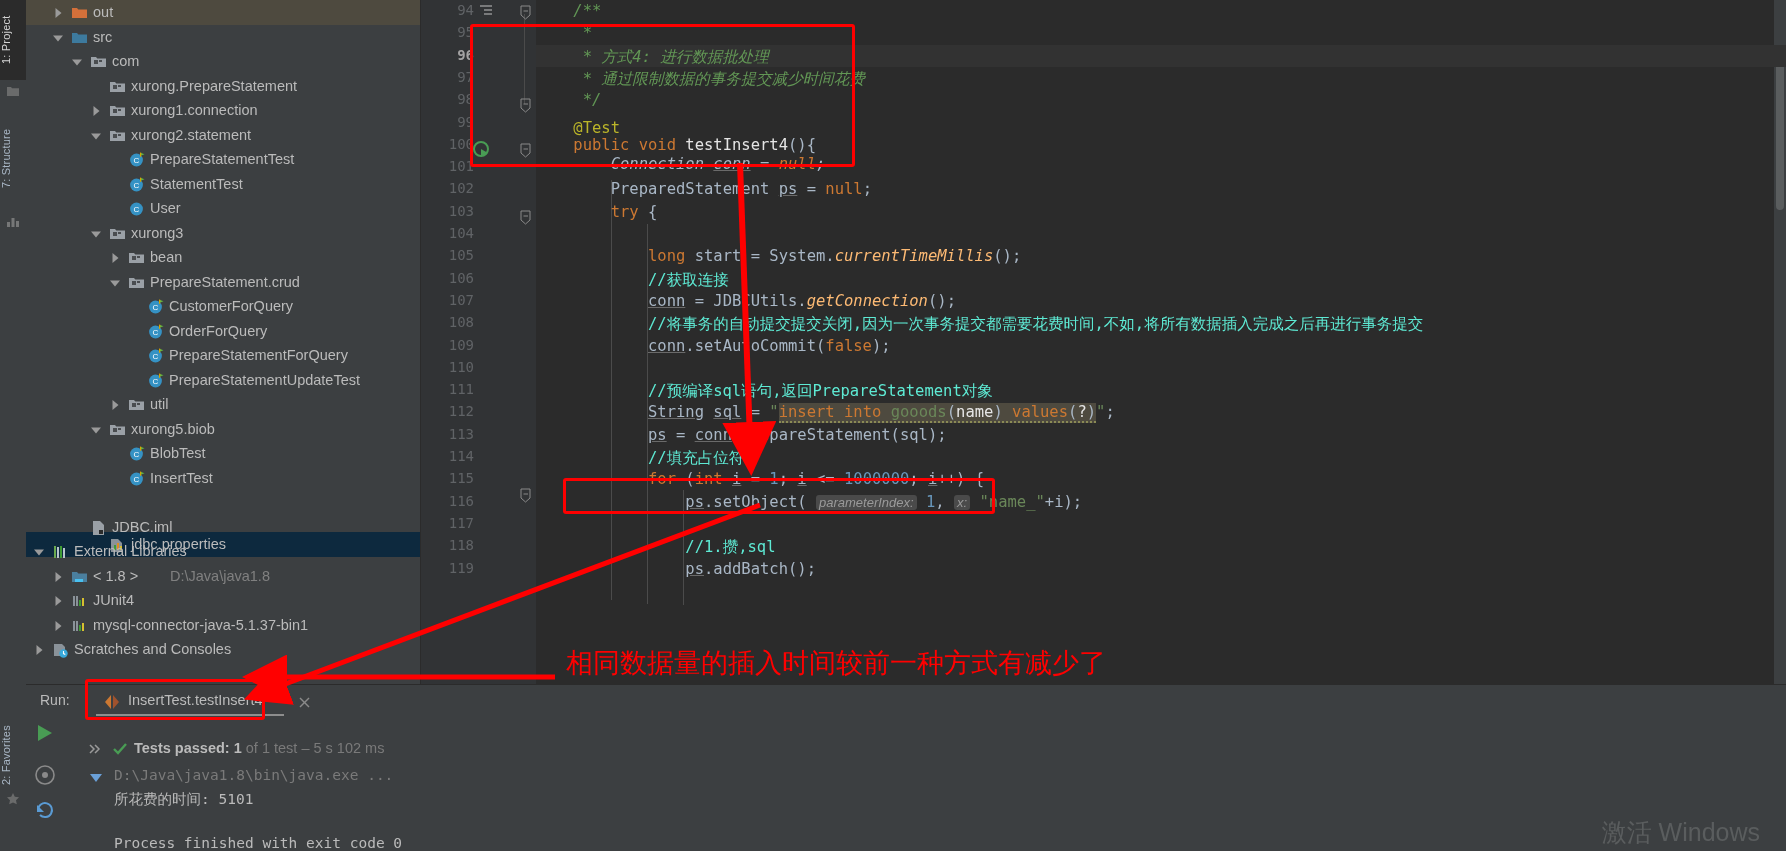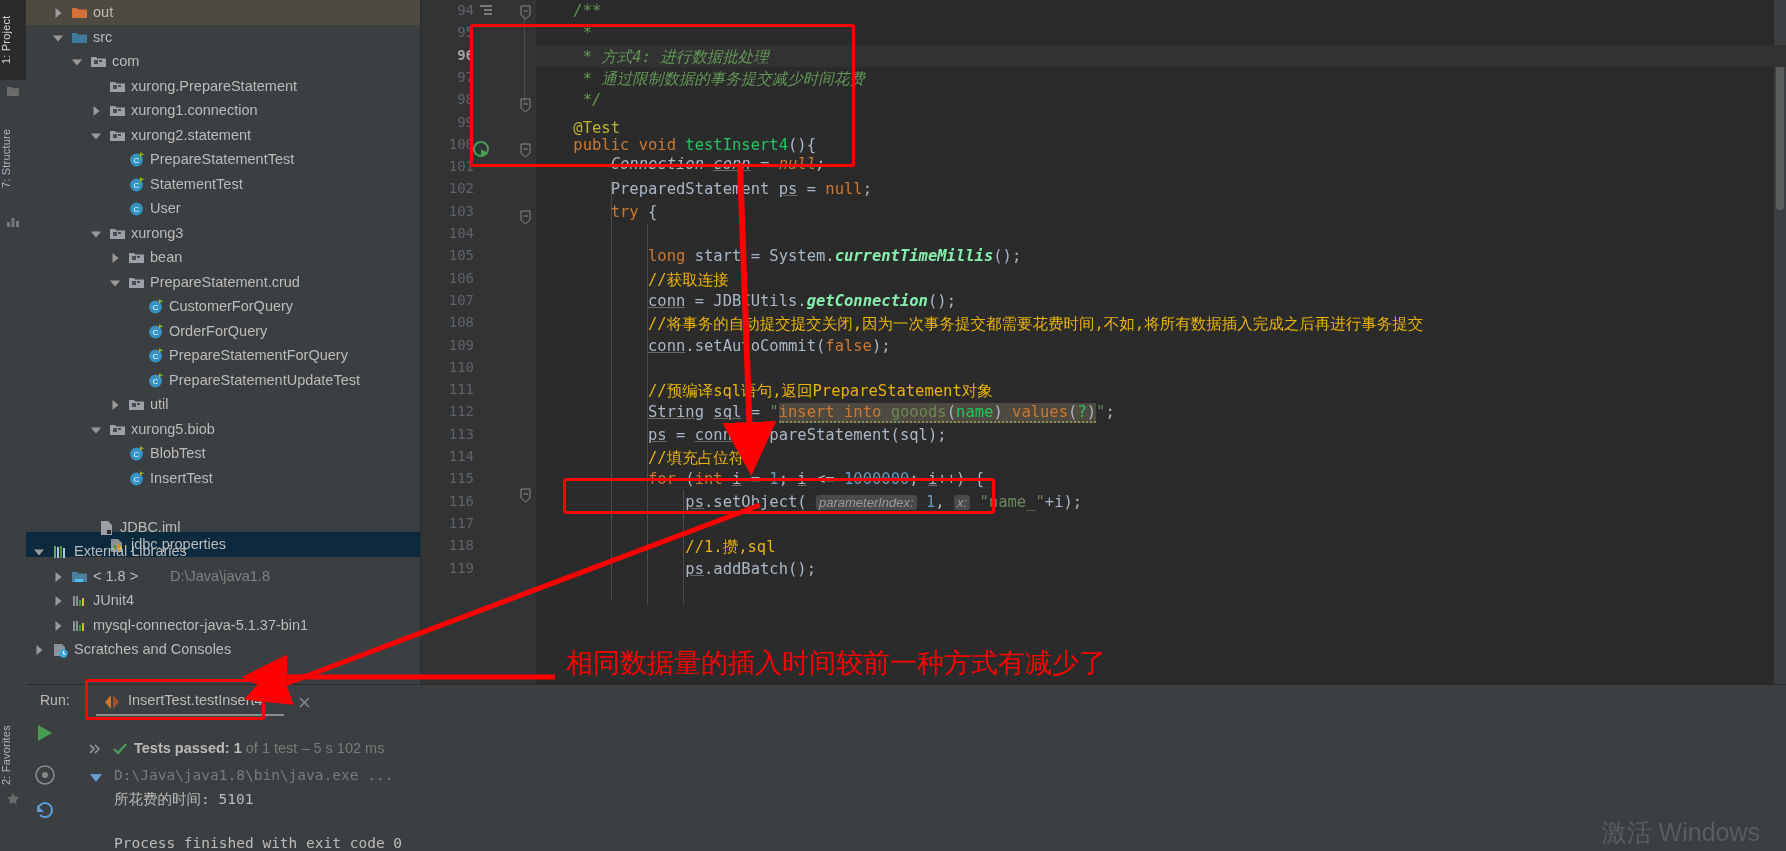--- a/index.html
+++ b/index.html
@@ -30,22 +30,22 @@
   .gutter{position:absolute;left:0;top:0;width:115px;height:684px;background:#313335;}
   .lineno{position:absolute;right:62px;font-size:14px;color:#606366;font-family:"DejaVu Sans Mono",monospace;
           text-align:right;width:32px;}
   .lineno.cur{color:#a4a3a3;font-weight:bold;}
   .codeline{position:absolute;left:115px;font-size:15.5px;font-family:"DejaVu Sans Mono",monospace;
             white-space:pre;color:#a9b7c6;}
   .curline{position:absolute;left:115px;width:1250px;height:22px;background:#323232;}
   .foldline{position:absolute;left:103px;width:1px;background:#4b4b4b;}
   .indentg{position:absolute;width:1px;background:#4b4b4b;}
 
-  .kw{color:#cc7832;}  .str{color:#6a8759;} .num{color:#6897bb;} .cmt{color:#eab308;}
-  .jdoc{color:#629755;font-style:italic;} .ann{color:#bbb529;} .mth{color:#22c55e;} .stc{color:#86efac;font-style:italic;font-weight:bold;} .id{color:#a9b7c6;}
+  .kw{color:#cc7832;}  .str{color:#6a8759;} .num{color:#6897bb;} .cmt{color:#5eead4;}
+  .jdoc{color:#629755;font-style:italic;} .ann{color:#bbb529;} .mth{color:#e5e5e5;} .stc{color:#fdba74;font-style:italic;} .id{color:#a9b7c6;}
   .und{text-decoration:underline;text-decoration-color:#6a6a6a;}
   .hlstr{background:#4e4a3f;}
   .hint{background:#4a4a4a;color:#9a9a9a;font-size:13px;border-radius:3px;padding:0 3px;font-family:"Liberation Sans",sans-serif;font-style:italic;}
   .squig{border-bottom:2px dotted #8a8a55;}
 
   
   .vscroll{position:absolute;right:0;top:0;width:12px;height:684px;background:#3c3f41;}
   .vthumb{position:absolute;right:2px;width:8px;background:#5a5d5e;border-radius:4px;}
 
   
@@ -320,21 +320,21 @@
         </div>
         <div class="row sel" style="top: 490px; position: absolute; left: 0px; width: 394px; margin-top: 42px;">
           <span class="ic" style="left: 83px;"><svg width="17" height="16" viewBox="0 0 17 16">
               <path d="M2 2h7l4 4v9H2z" fill="#8a9299"></path>
               <rect x="5" y="8" width="2" height="5" fill="#3f9c35"></rect>
               <rect x="8" y="6" width="2" height="7" fill="#e08b20"></rect>
               <rect x="11" y="9" width="2" height="4" fill="#d6c030"></rect>
             </svg></span>
           <span class="lbl" style="left: 105px;">jdbc.properties</span>
         </div>
-        <div class="row" style="top: 514.5px; position: absolute; left: 8px; width: 394px;">
+        <div class="row" style="top: 514.5px; position: absolute; left: 0px; width: 394px;">
           <span class="ic" style="left: 64px;"><svg width="17" height="16" viewBox="0 0 17 16">
               <path d="M3 1h7l4 4v10H3z" fill="#9aa0a6"></path>
               <rect x="9" y="10" width="4" height="4" fill="#2b2b2b"></rect>
             </svg></span>
           <span class="lbl" style="left: 86px;">JDBC.iml</span>
         </div>
         <div class="row" style="top: 539px; position: absolute; left: 0px; width: 394px;">
           <span class="arrow" style="left: 8px;">
             <svg width="10" height="10" viewBox="0 0 10 10">
               <path fill="#9a9a9a" d="M0 2.5 L10 2.5 L5 8.5 Z"></path>

